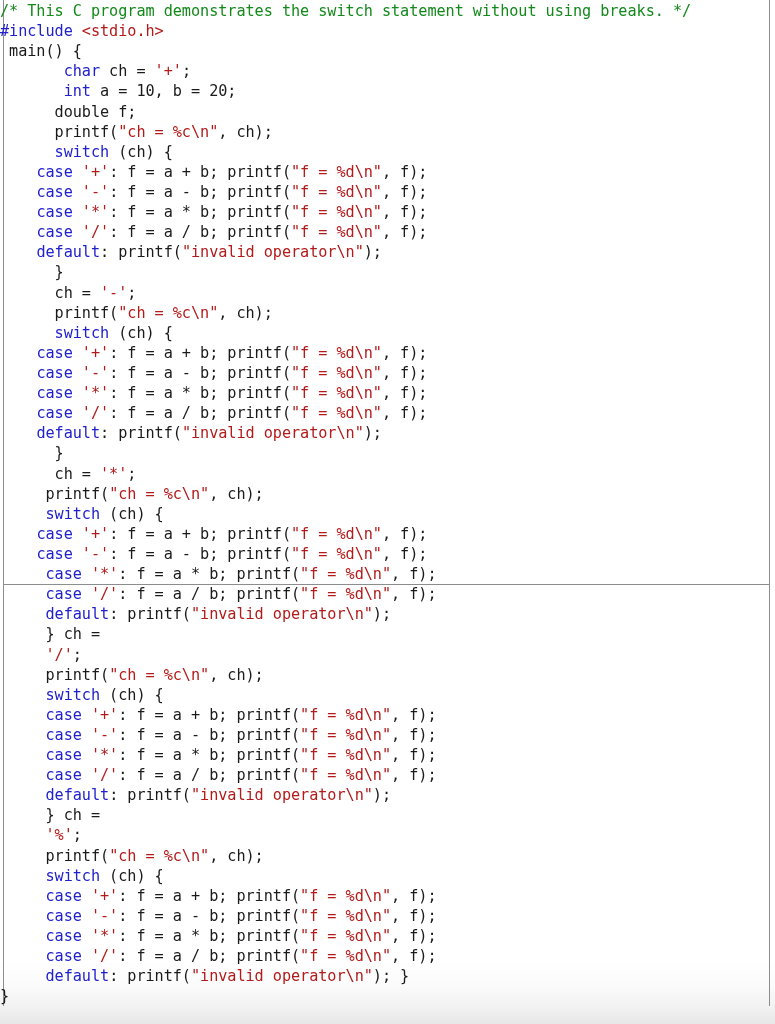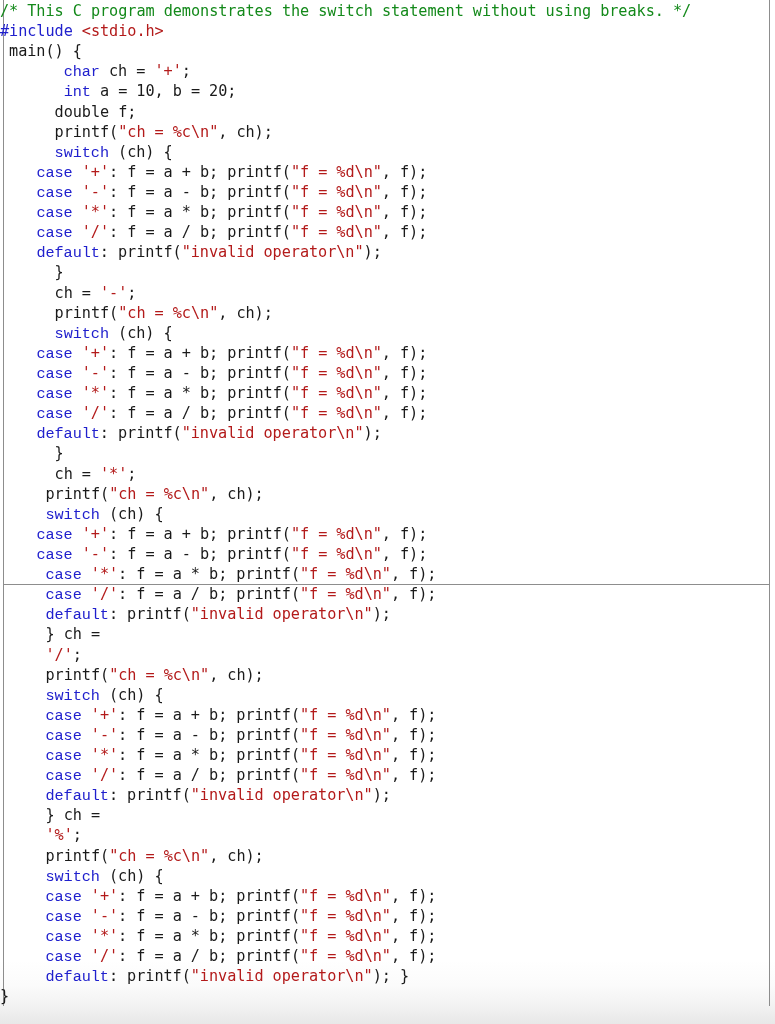--- a/index.html
+++ b/index.html
@@ -60,21 +60,21 @@
     line-height: 20.12px;
     font-size: 15.2px;
     white-space: pre;
     color: #1a1a1a;
     letter-spacing: -0.05px;
   }
   .code-line > span { white-space: pre; }
 
   
   .t-plain   { color: #1a1a1a; }
-  .t-kw      { color: #2020cd; font-family: Liberation Mono, monospace; }
+  .t-kw      { color: #2020cd; }
   .t-str     { color: #b31a1a; }
   .t-comment { color: #13891a; }
   .t-pp      { color: #2020cd; }
 </style>
 </head>
 <body>
 
 <div id="listing-page" style="--fg: #1a1a1a;">
 
   <div class="rule-v left" style="background: rgb(141, 141, 141);"></div>

